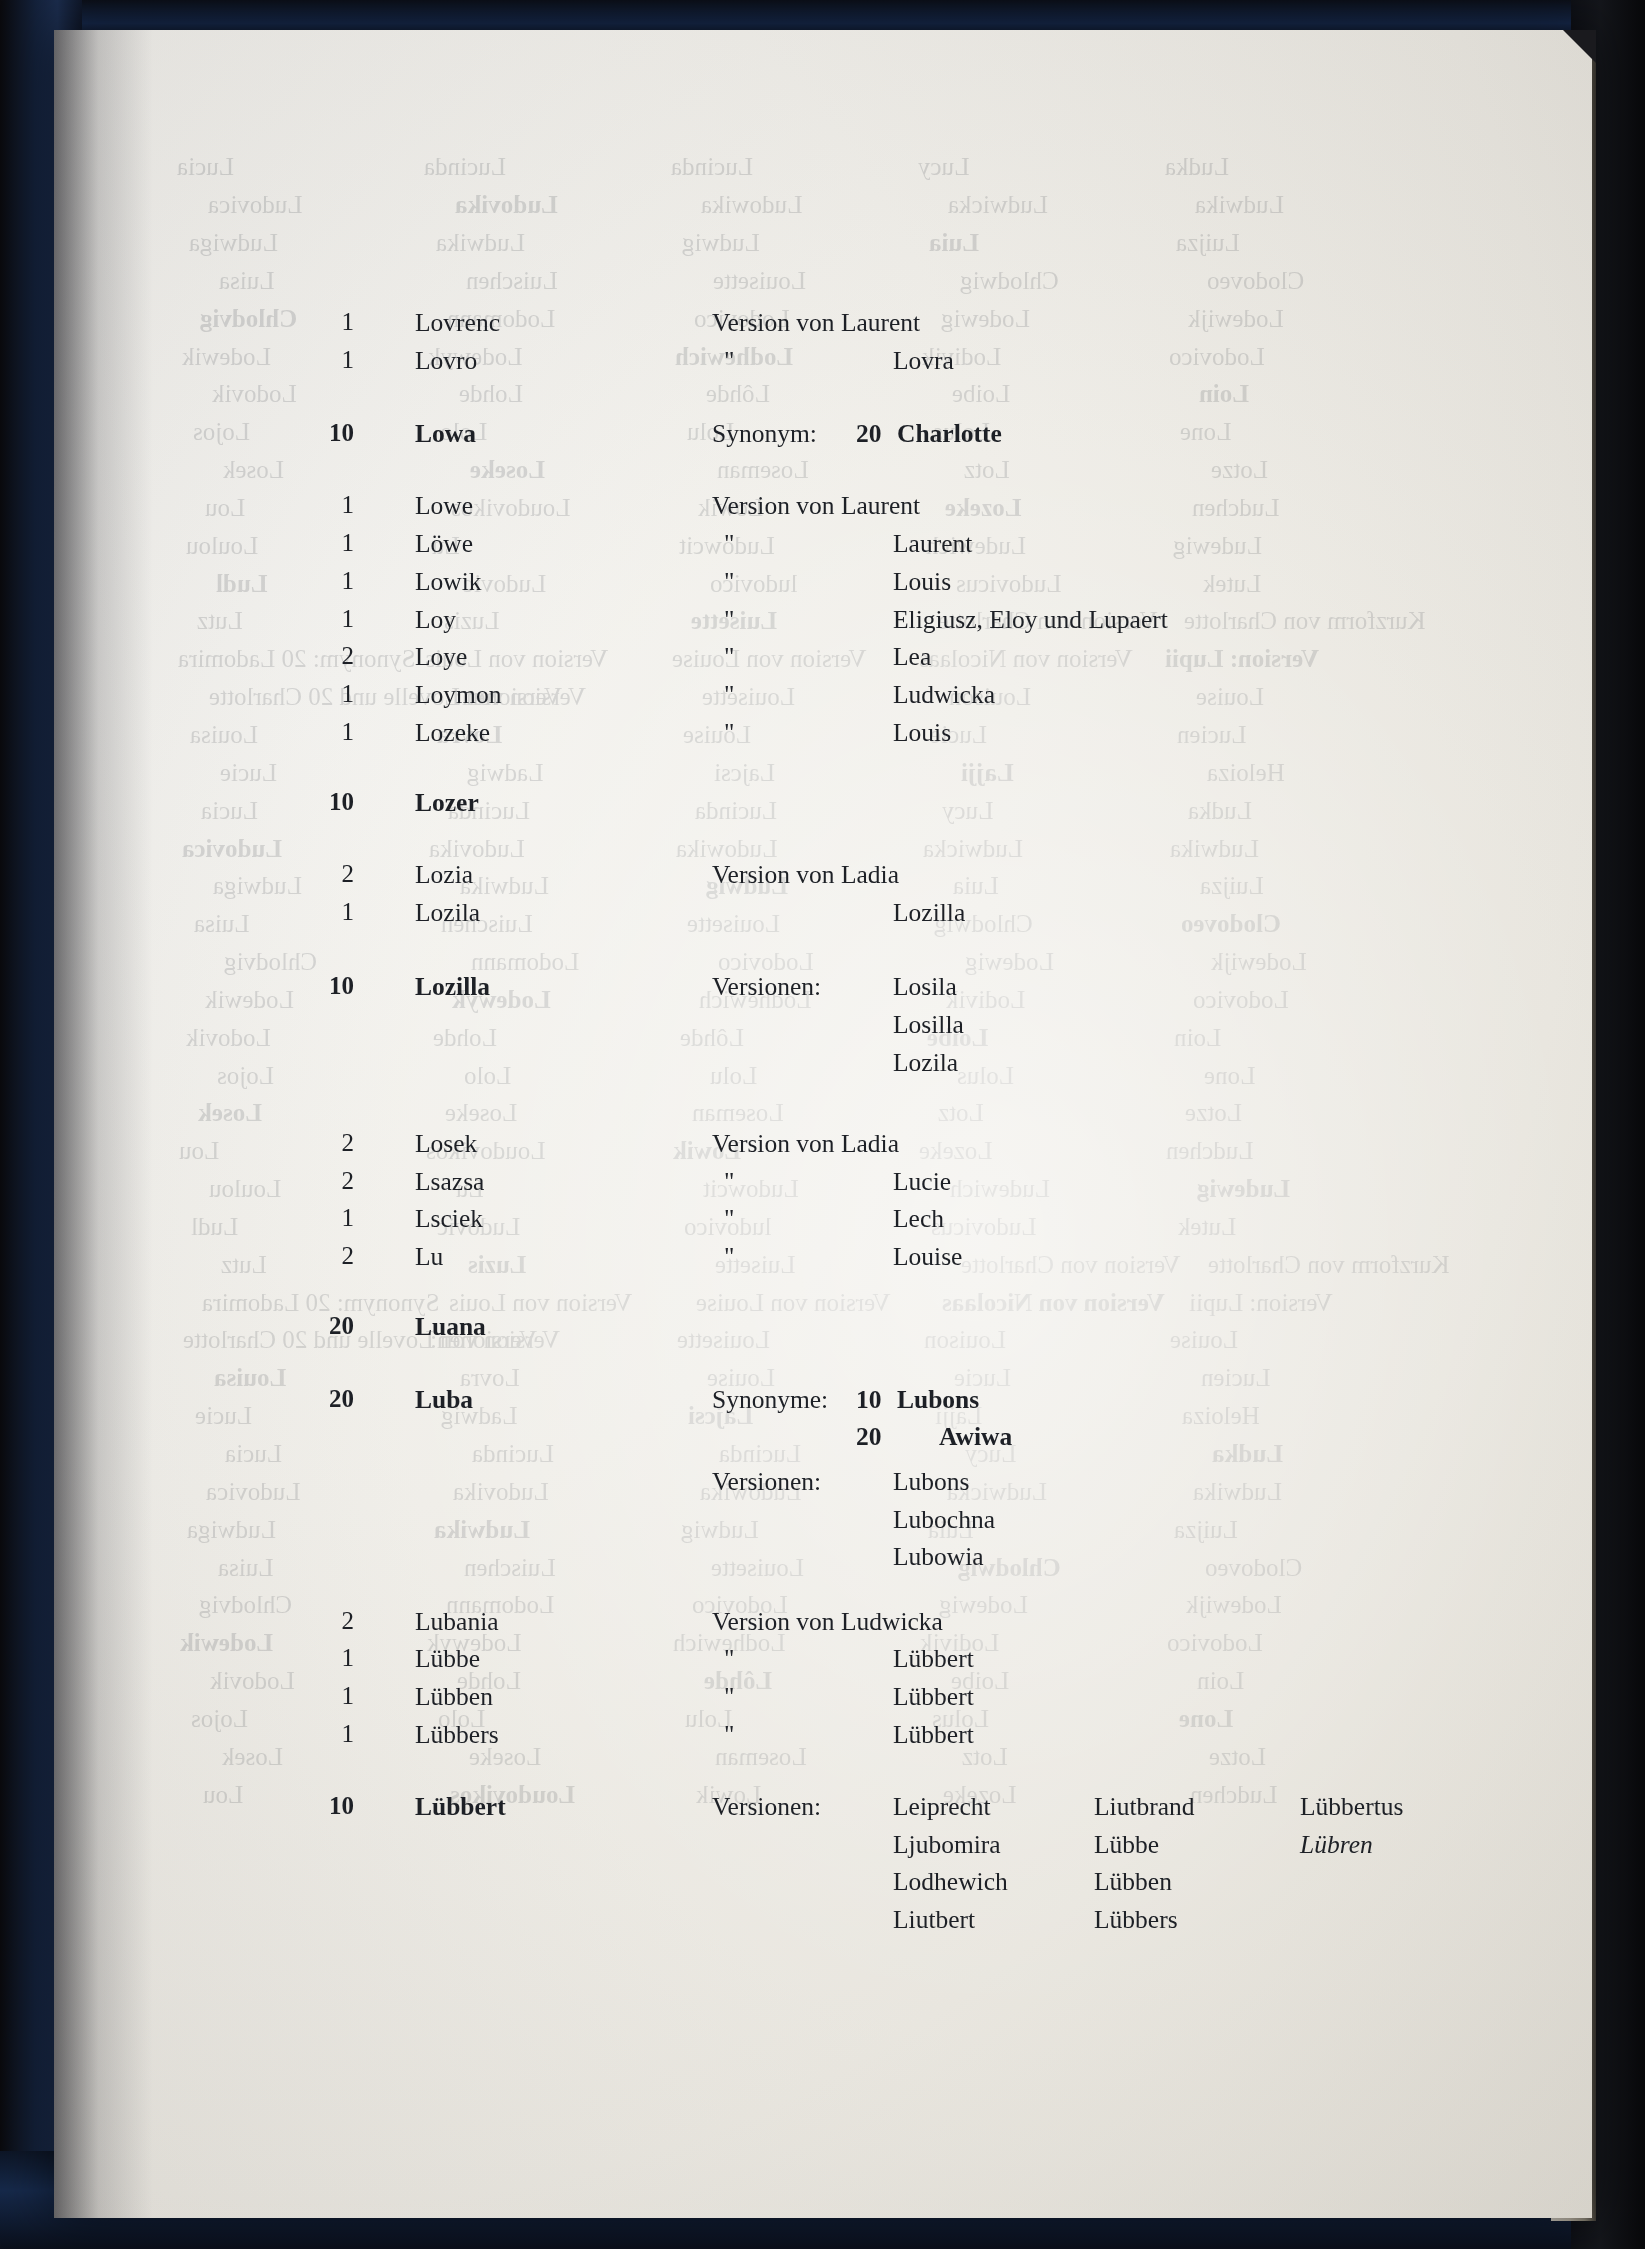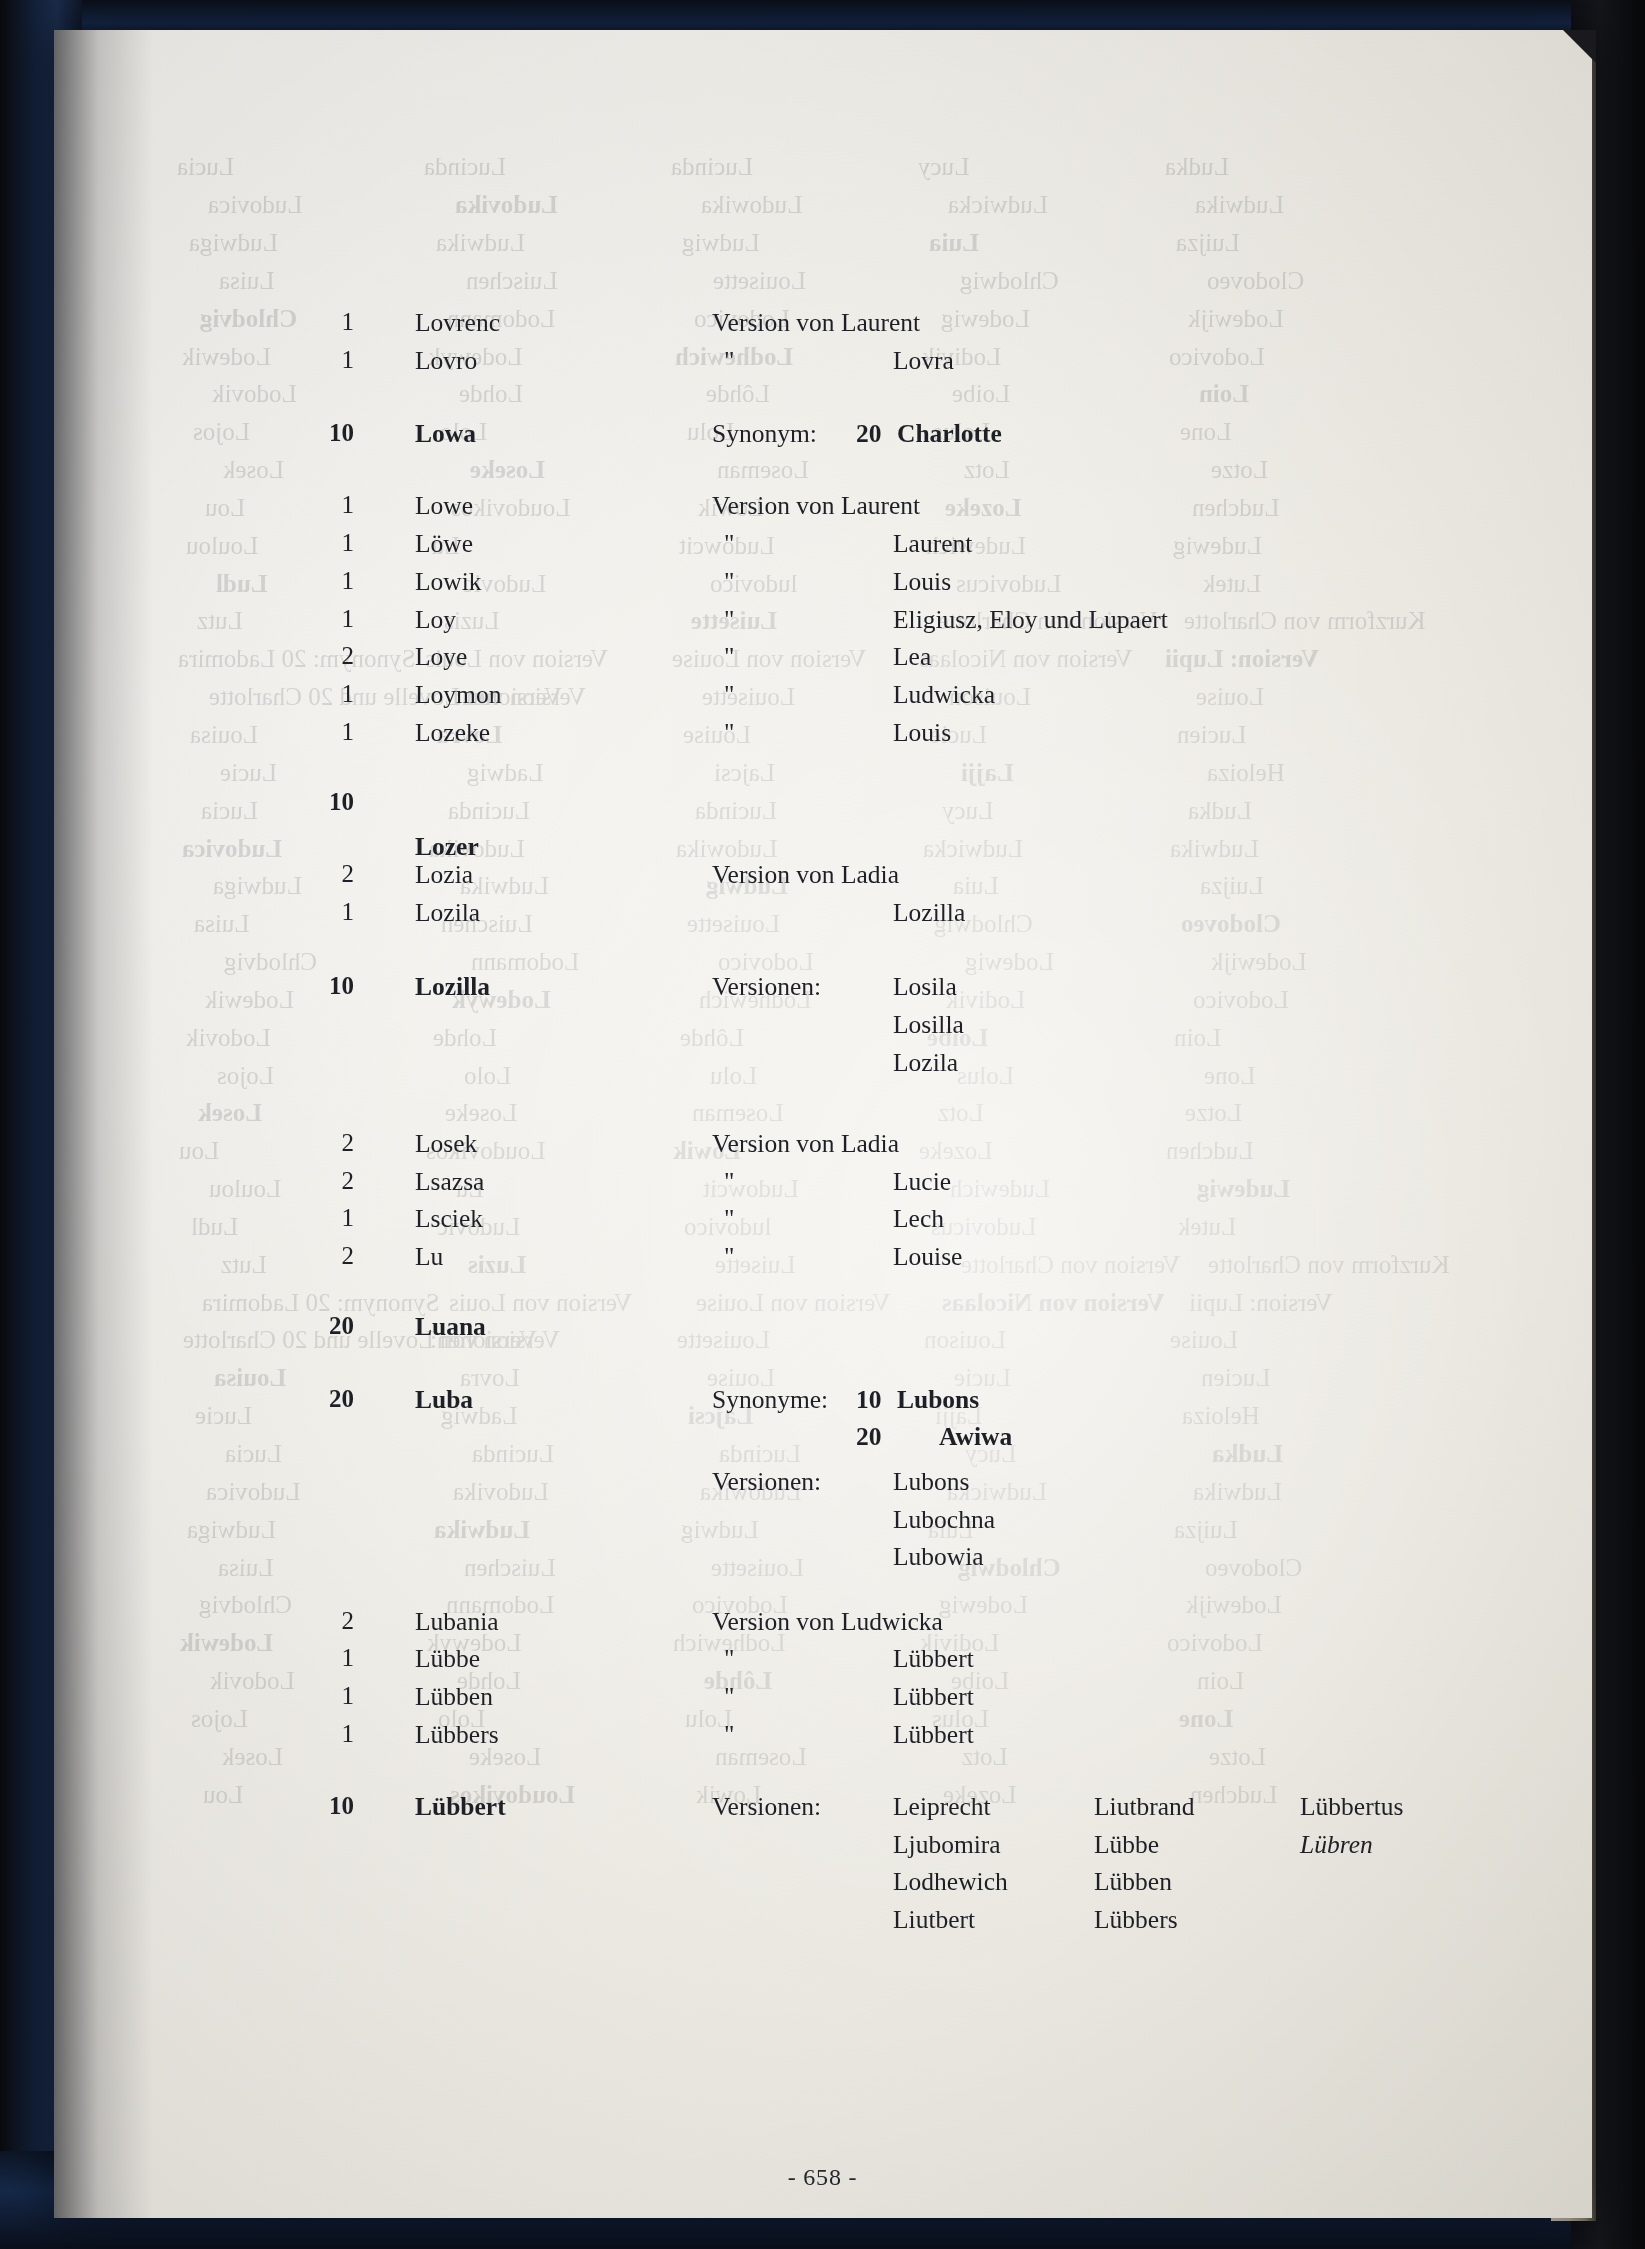--- a/index.html
+++ b/index.html
@@ -398,21 +398,20 @@
       <div class="ghost mirror" style="left:642px; top:1751px;">Lowik</div>
       <div class="ghost mirror" style="left:889px; top:1751px;">Lozeke</div>
       <div class="ghost mirror" style="left:1136px; top:1751px;">Ludchen</div>
     </div>
   <div class="gutter"></div>
   <div class="page-sheen"></div>
   <div class="corner-fold"></div>
 </div>
 
 <div class="content" id="content">
-  <div class="folio">- 658 -</div>
 <div class="col-num" style="left:296px; top:308px;">1</div>
     <div class="col-name" style="top:308px;">Lovrenc</div>
     <div class="col-label" style="top:308px;">Version von Laurent</div>
     <div class="col-num" style="left:296px; top:346px;">1</div>
     <div class="col-name" style="top:346px;">Lovro</div>
     <div class="ditto" style="top:346px;">"</div>
     <div class="col-v1" style="top:346px;">Lovra</div>
     <div class="col-num bold" style="left:296px; top:419px;">10</div>
     <div class="col-name bold" style="top:419px;">Lowa</div>
     <div class="col-label" style="top:419px;">Synonym:</div>
@@ -439,21 +438,21 @@
     <div class="col-v1" style="top:642px;">Lea</div>
     <div class="col-num" style="left:296px; top:680px;">1</div>
     <div class="col-name" style="top:680px;">Loymon</div>
     <div class="ditto" style="top:680px;">"</div>
     <div class="col-v1" style="top:680px;">Ludwicka</div>
     <div class="col-num" style="left:296px; top:718px;">1</div>
     <div class="col-name" style="top:718px;">Lozeke</div>
     <div class="ditto" style="top:718px;">"</div>
     <div class="col-v1" style="top:718px;">Louis</div>
     <div class="col-num bold" style="left:296px; top:788px;">10</div>
-    <div class="col-name bold" style="top:788px;margin-top:44px;">Lozer</div>
+    <div class="col-name bold" style="top:788px;">Lozer</div>
     <div class="col-num" style="left:296px; top:860px;">2</div>
     <div class="col-name" style="top:860px;">Lozia</div>
     <div class="col-label" style="top:860px;">Version von Ladia</div>
     <div class="col-num" style="left:296px; top:898px;">1</div>
     <div class="col-name" style="top:898px;">Lozila</div>
     <div class="col-v1" style="top:898px;">Lozilla</div>
     <div class="col-num bold" style="left:296px; top:972px;">10</div>
     <div class="col-name bold" style="top:972px;">Lozilla</div>
     <div class="col-label" style="top:972px;">Versionen:</div>
     <div class="col-v1" style="top:972px;">Losila</div>

